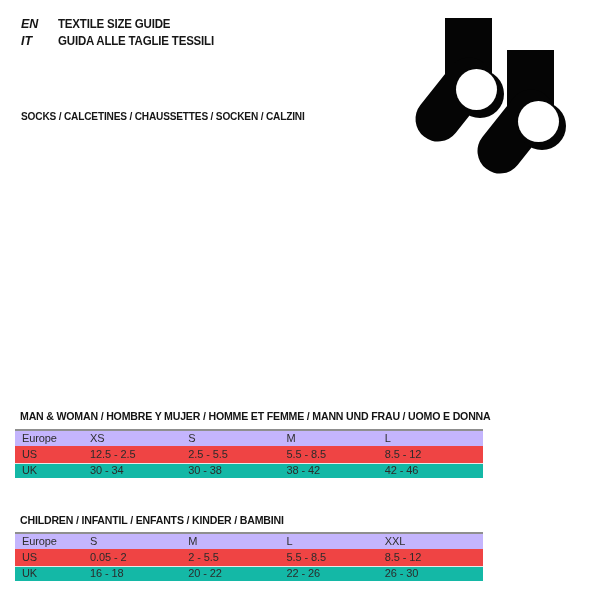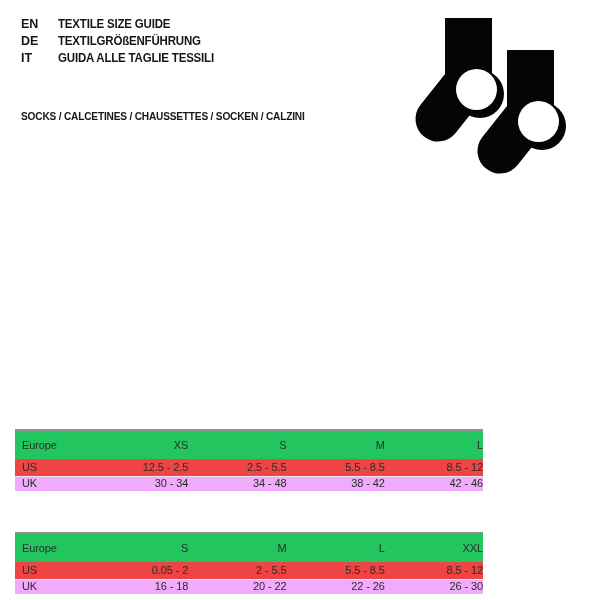--- a/index.html
+++ b/index.html
@@ -4,57 +4,53 @@
 <style>
   html,body{margin:0;padding:0;background:#ffffff;}
   .page{
     position:relative;width:600px;height:600px;background:#ffffff;
     font-family:"Liberation Sans",sans-serif;overflow:hidden;
   }
   
   .langs{position:absolute;left:21px;top:16px;}
   .lang-row{display:flex;align-items:center;height:16.8px;
     font-weight:bold;font-size:12.5px;color:#161616;}
-  .lang-code{width:37px;flex:0 0 37px;}
+  .lang-code{width:37px;flex:0 0 37px;font-style:italic;}
   .squeeze{display:inline-block;transform:scaleX(0.92);transform-origin:0 50%;
     letter-spacing:-0.2px;white-space:nowrap;}
   .category{position:absolute;left:21px;top:110px;
     font-weight:bold;font-size:11px;color:#161616;white-space:nowrap;}
   
   .socks-svg{position:absolute;left:400px;top:5px;}
   
   .tbl-title{position:absolute;left:20px;font-weight:bold;font-size:11.5px;
     color:#141414;white-space:nowrap;}
   #t1-title{top:410px;}
   #t2-title{top:514px;}
   table.size{position:absolute;left:15px;width:468px;border-collapse:collapse;
     table-layout:fixed;font-size:11px;color:#2b2b2b;letter-spacing:-0.1px;}
   #table1{top:429px;}
   #table2{top:532px;}
-  table.size th,table.size td{padding:0;text-align:right;font-weight:normal;line-height:1;}
+  table.size th,table.size td{padding:0;text-align:left;font-weight:normal;line-height:1;}
   table.size th:first-child,table.size td:first-child{text-align:left;padding-left:7px;}
   col.c-region{width:75px;}
   col.c-size{width:98.25px;}
-  tr.hdr{background:#22c55e;border-top:2px solid #8f8f8f;height:29px;color:#2e2e2e;}
+  tr.hdr{background:#c4b5fd;border-top:2px solid #8f8f8f;height:16px;color:#2e2e2e;}
   tr.r-us{height:17px;background:#ef4444;border-bottom:1px solid #e9e9e9;}
-  tr.r-uk{height:15px;background:#f0abfc;}
+  tr.r-uk{height:15px;background:#14b8a6;}
 </style>
 </head>
 <body>
 
 <div class="page">
 
   <div class="langs">
     <div class="lang-row">
       <span class="lang-code">EN</span>
       <span class="squeeze">TEXTILE SIZE GUIDE</span>
-    </div>
-    <div class="lang-row">
-      <span class="lang-code">DE</span>
-      <span class="squeeze">TEXTILGRÖßENFÜHRUNG</span>
     </div>
     <div class="lang-row">
       <span class="lang-code">IT</span>
       <span class="squeeze">GUIDA ALLE TAGLIE TESSILI</span>
     </div>
   </div>
 
   <div class="category">
     <span class="squeeze">SOCKS / CALCETINES / CHAUSSETTES / SOCKEN / CALZINI</span>
   </div>
@@ -65,20 +61,23 @@
         <rect x="445" y="18" width="47" height="72" fill="#050505"></rect>
         <path d="M469,80 L438,119" stroke="#050505" stroke-width="45" stroke-linecap="round" fill="none"></path>
         <circle cx="480" cy="94" r="24" fill="#050505"></circle>
         <circle cx="476.5" cy="89.5" r="20.5" fill="#ffffff"></circle>
       </g>
     </defs>
     <use href="#sock"></use>
     <use href="#sock" transform="translate(62,32)"></use>
   </svg>
 
+  <div class="tbl-title" id="t1-title">
+    <span class="squeeze">MAN &amp; WOMAN / HOMBRE Y MUJER / HOMME ET FEMME / MANN UND FRAU / UOMO E DONNA</span>
+  </div>
   <table class="size" id="table1">
     <colgroup>
       <col class="c-region">
         <col class="c-size">
         <col class="c-size">
         <col class="c-size">
         <col class="c-size">
     </colgroup>
     <tbody>
         <tr class="hdr">
@@ -91,27 +90,30 @@
     <tr class="r-us">
       <td>US</td>
       <td>12.5 - 2.5</td>
       <td>2.5 - 5.5</td>
       <td>5.5 - 8.5</td>
       <td>8.5 - 12</td>
     </tr>
     <tr class="r-uk">
       <td>UK</td>
       <td>30 - 34</td>
-      <td>34 - 48</td>
+      <td>30 - 38</td>
       <td>38 - 42</td>
       <td>42 - 46</td>
     </tr>
   </tbody>
     </table>
 
+  <div class="tbl-title" id="t2-title">
+    <span class="squeeze">CHILDREN / INFANTIL / ENFANTS / KINDER / BAMBINI</span>
+  </div>
   <table class="size" id="table2">
     <colgroup>
       <col class="c-region">
         <col class="c-size">
         <col class="c-size">
         <col class="c-size">
         <col class="c-size">
     </colgroup>
     <tbody>
         <tr class="hdr">

